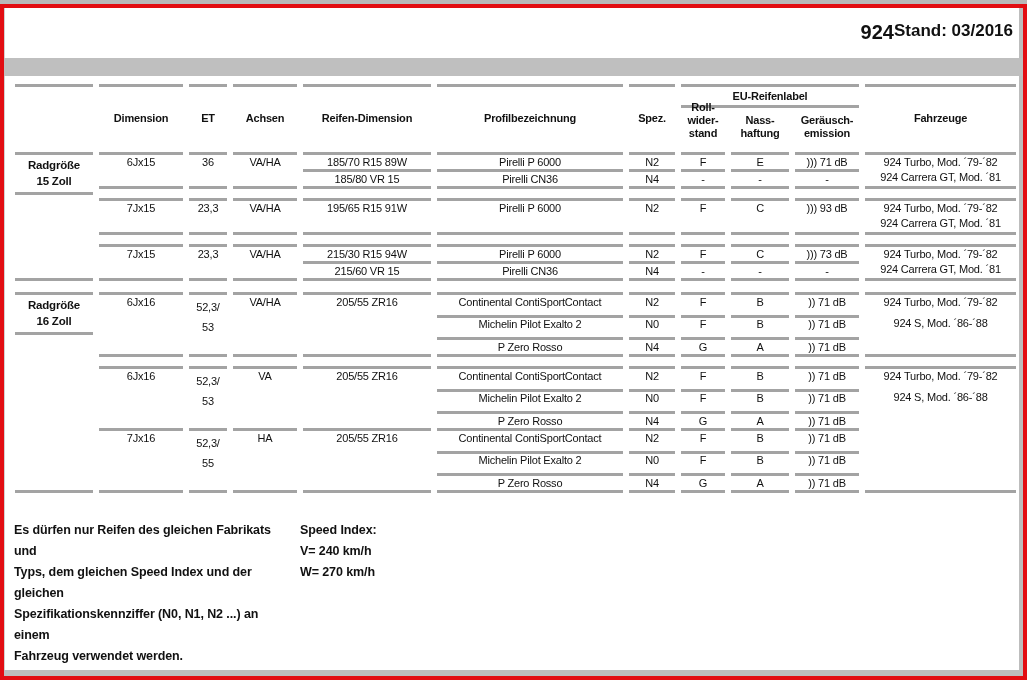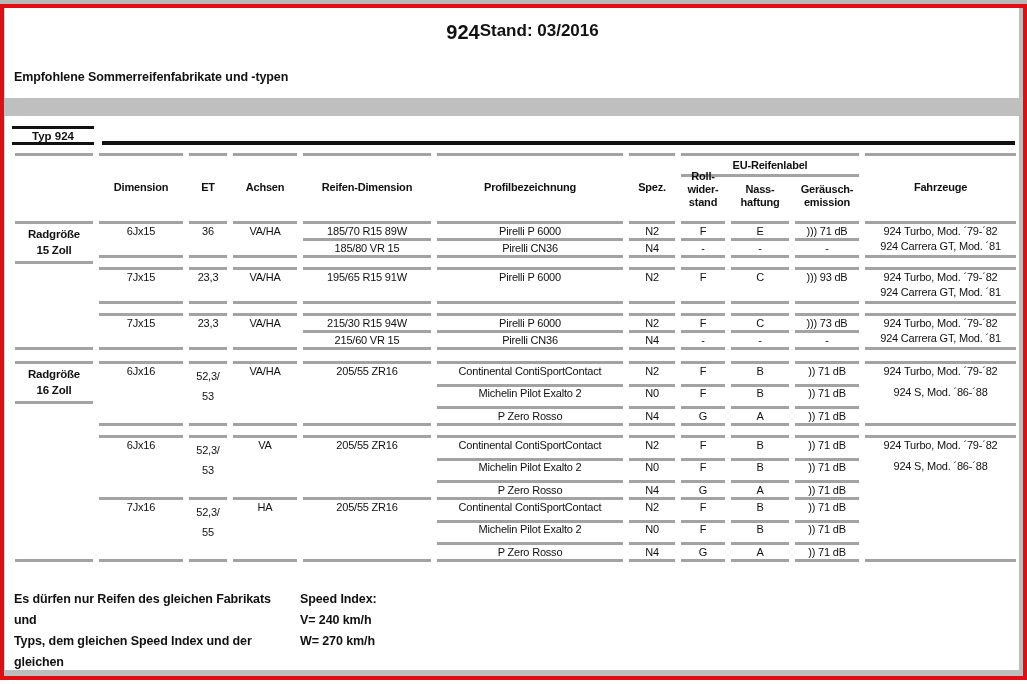--- a/index.html
+++ b/index.html
@@ -7,21 +7,21 @@
     width:1027px;height:684px;background:#ffffff;overflow:hidden;
     font-family:"Liberation Sans", sans-serif;color:#111;
     -webkit-font-smoothing:antialiased;
   }
   .top-strip{height:4px;background:#b9b9b9;}
   .page{
     position:relative;height:668px;border:4px solid #e20d12;background:#fff;
     box-shadow: inset -4px -6px 0 #bdbdbd, inset 1px 0 0 #d2d2d2;
     overflow:hidden;
   }
-  .hdr{display:flex;justify-content:center;align-items:flex-start;padding:13px 10px 0 28px;}
+  .hdr{display:flex;justify-content:flex-end;align-items:flex-start;padding:13px 10px 0 28px;}
   .model{font-size:20px;font-weight:bold;letter-spacing:0;}
   .stand{font-size:17px;font-weight:bold;}
   .subtitle{font-size:12.5px;font-weight:bold;margin:26px 10px 0 10px;letter-spacing:-0.1px;}
   .band{height:18px;background:#bfbfbf;margin-top:14px;}
   .typrow{display:flex;align-items:stretch;margin:10px 8px 0 8px;height:19px;}
   .typbox{
     width:82px;box-sizing:border-box;border-top:3px solid #111;border-bottom:3px solid #111;
     text-align:center;font-weight:bold;font-size:11.5px;line-height:13px;padding-top:1px;
   }
   .typline{flex:1;margin-left:8px;border-bottom:4px solid #111;margin-bottom:0px;}
@@ -61,28 +61,23 @@
 <body>
 
 <div class="top-strip"></div>
 <div class="page">
 
   <div class="hdr">
     <div class="model">924</div>
     <div class="stand">Stand: 03/2016</div>
   </div>
 
-  <div class="subtitle">Empfohlene Sommerreifenfabrikate und -typen</div>
 
   <div class="band"></div>
 
-  <div class="typrow">
-    <div class="typbox">Typ 924</div>
-    <div class="typline"></div>
-  </div>
 
   <table class="tt">
     <colgroup>
       <col style="width:84px">
         <col style="width:90px">
         <col style="width:44px">
         <col style="width:70px">
       <col style="width:134px">
         <col style="width:192px">
         <col style="width:52px">

